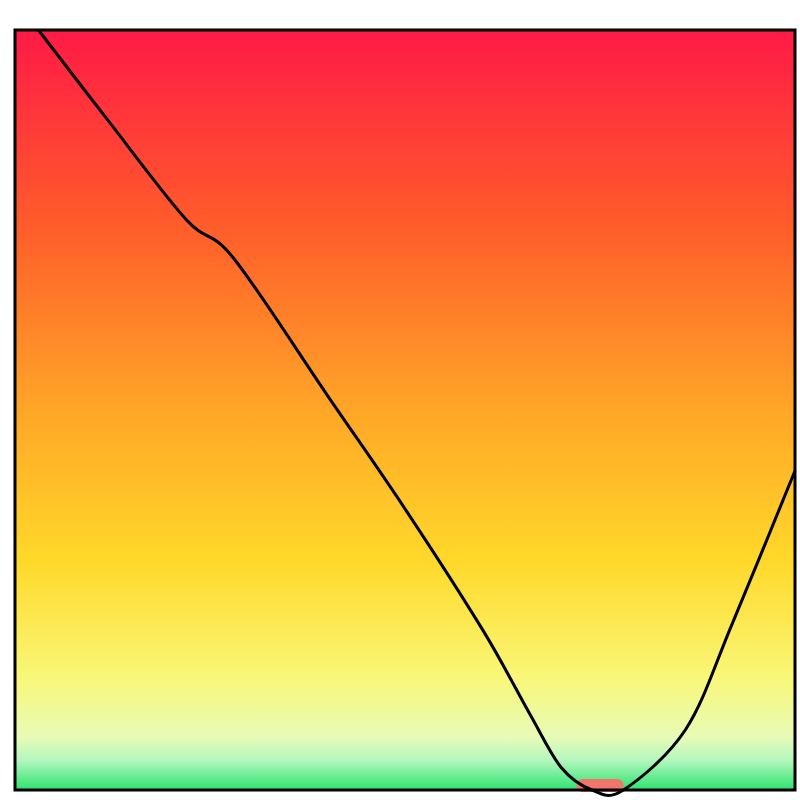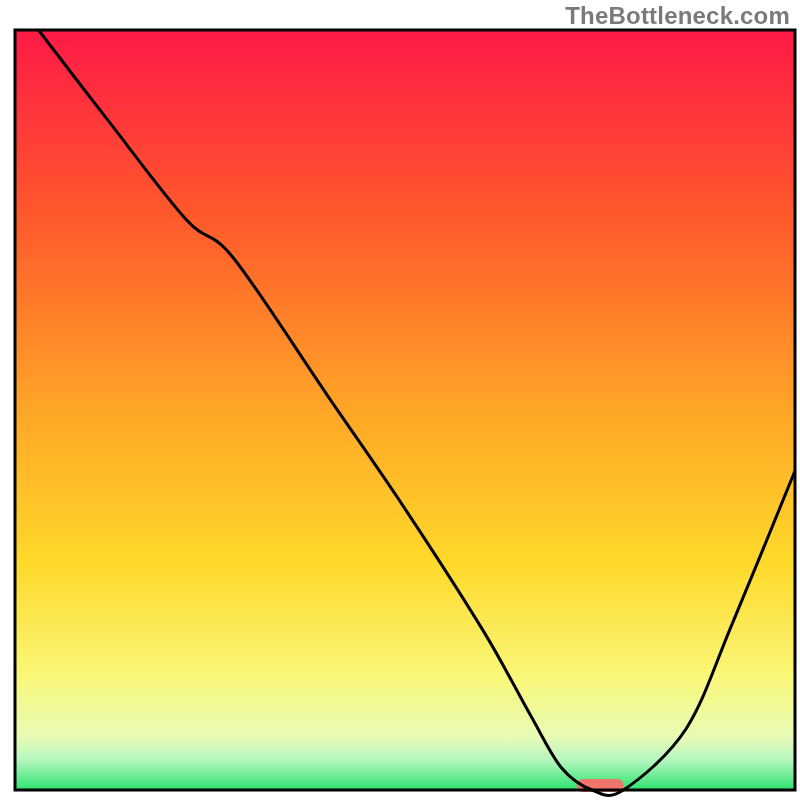--- a/index.html
+++ b/index.html
@@ -27,21 +27,20 @@
   }
   svg {
     display: block;
   }
 </style>
 </head>
 <body>
 
 <div class="frame">
 
-  <div class="watermark">TheBottleneck.com</div>
 
   <svg id="chart-svg" width="800" height="800" viewBox="0 0 800 800">
     <defs>
       <linearGradient id="bg-grad" x1="0" y1="0" x2="0" y2="1">
           <stop offset="0%" stop-color="#ff1a46"></stop>
           <stop offset="25%" stop-color="#ff5a2b"></stop>
           <stop offset="50%" stop-color="#ffa627"></stop>
           <stop offset="70%" stop-color="#ffd92a"></stop>
           <stop offset="85%" stop-color="#f9f777"></stop>
           <stop offset="93%" stop-color="#e8fbb6"></stop>

